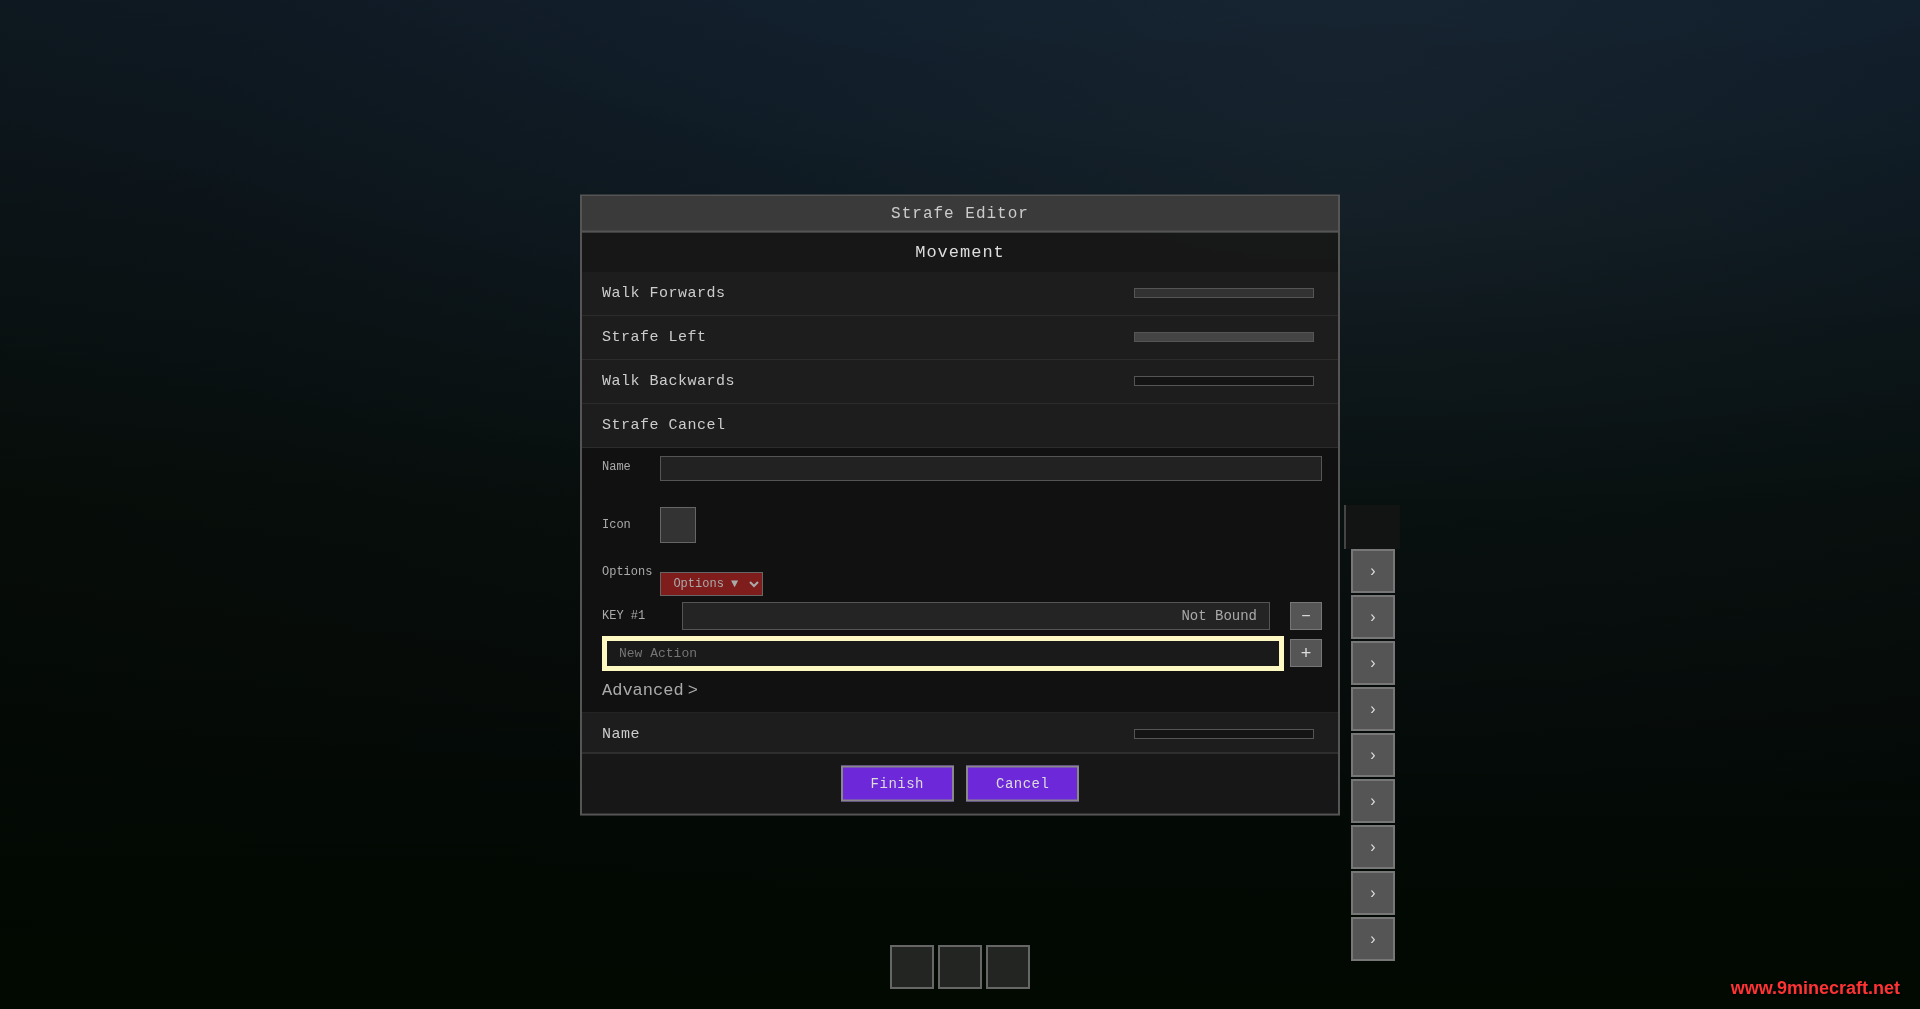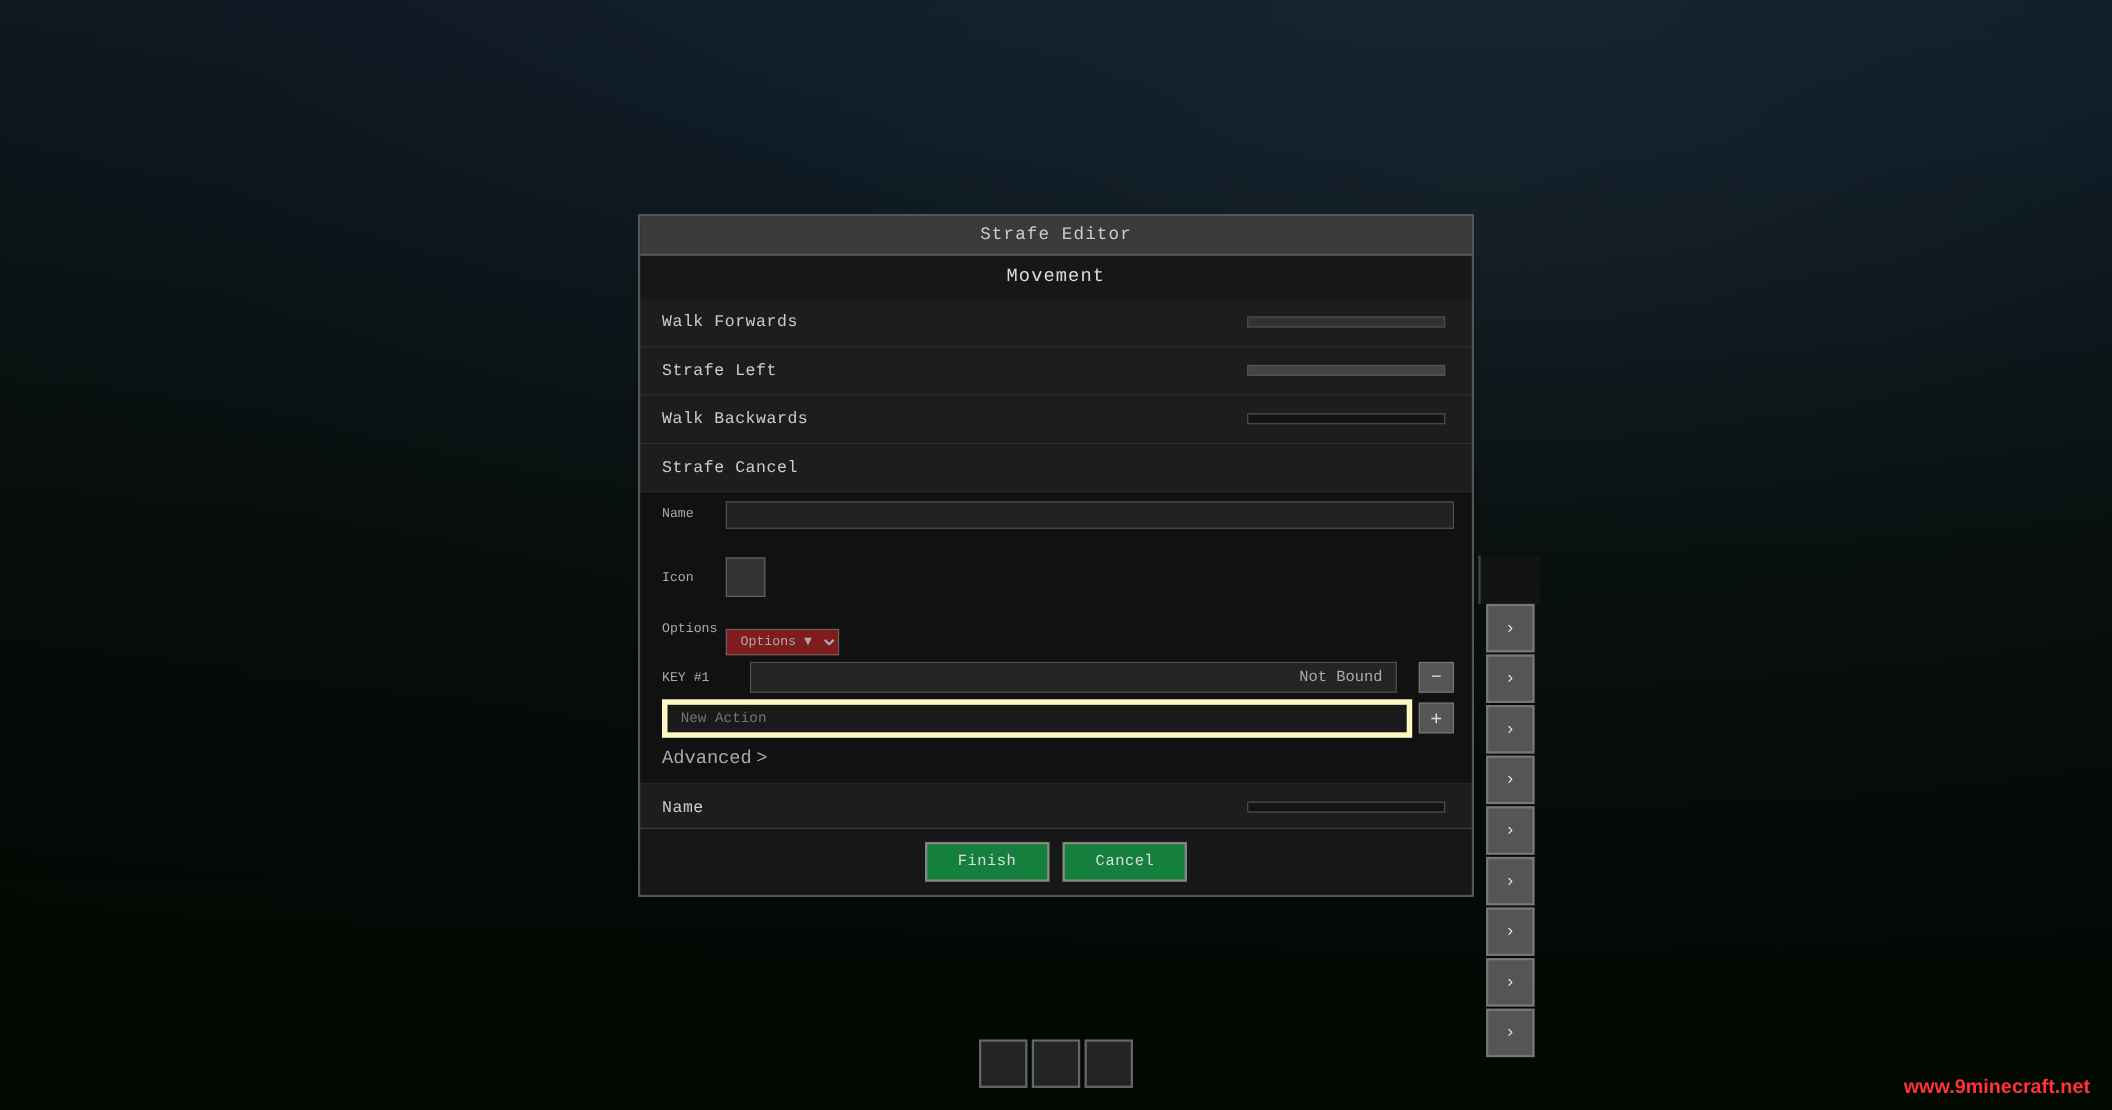--- a/index.html
+++ b/index.html
@@ -298,21 +298,21 @@
       display: flex;
       justify-content: center;
       gap: 12px;
       padding: 12px;
       border-top: 1px solid #444;
       background: rgba(0,0,0,0.2);
     }
 
     .footer-btn {
       padding: 8px 28px;
-      background: #15803d;
+      background: #6d28d9;
       border: 2px solid #888;
       color: #ddd;
       font-family: 'Courier New', monospace;
       font-size: 14px;
       cursor: pointer;
       letter-spacing: 0.5px;
     }
 
     
     .dialog-body::-webkit-scrollbar {

